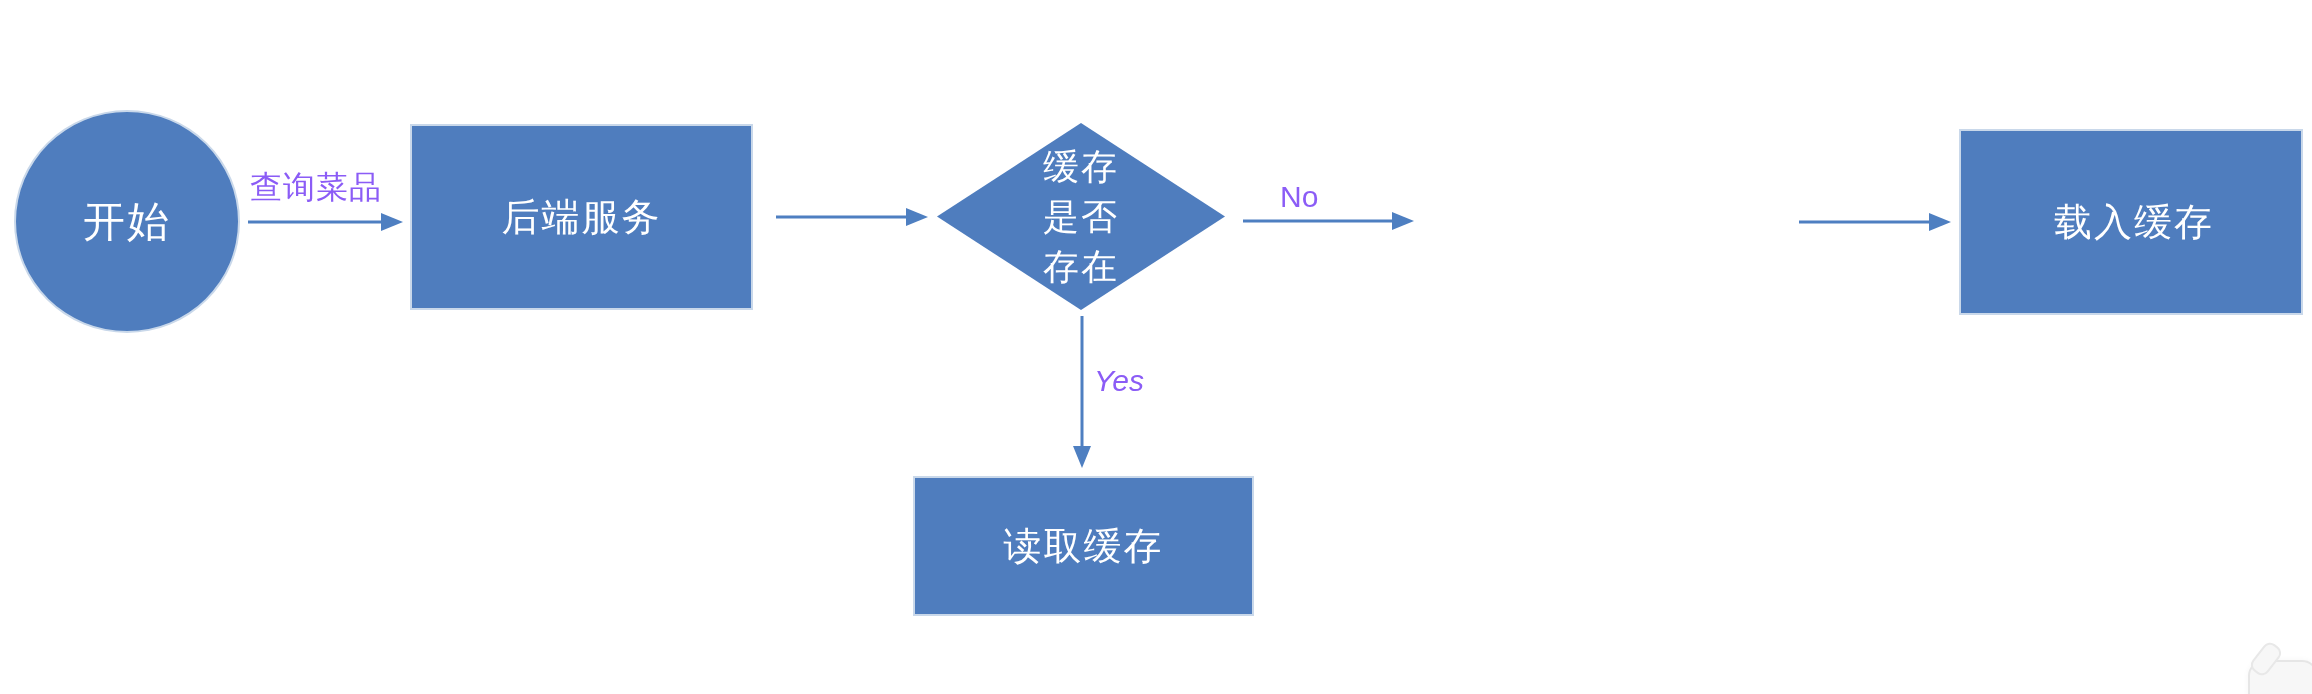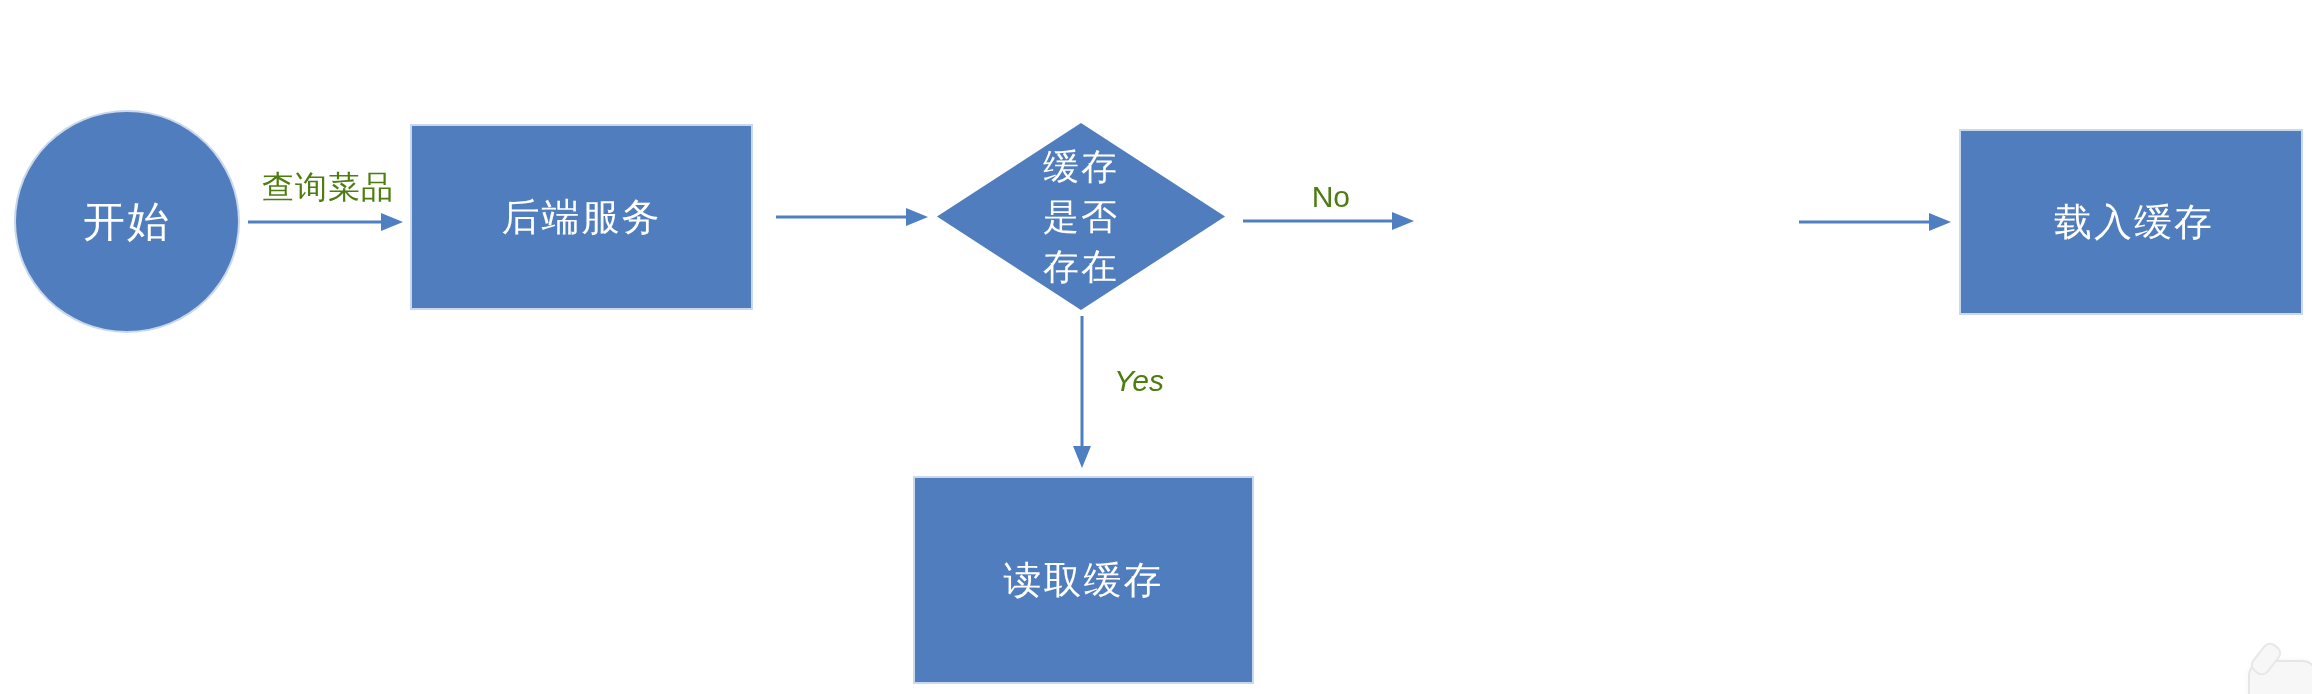--- a/index.html
+++ b/index.html
@@ -38,22 +38,22 @@
   }
   .diamond {
     background: #4f7dbe;
     clip-path: polygon(50% 0, 100% 50%, 50% 100%, 0 50%);
     font-size: 36px;
     flex-direction: column;
     line-height: 50px;
   }
   .edge-label {
     position: absolute;
-    color: #4d7c0f;
-    text-align: right;
+    color: #8b5cf6;
+    text-align: left;
     letter-spacing: 1px;
   }
   .edge-label.cn { font-size: 32px; }
   .edge-label.en { font-size: 30px; letter-spacing: 0; }
   #connector-layer {
     position: absolute;
     left: 0; top: 0;
     width: 2312px; height: 694px;
     pointer-events: none;
   }
@@ -121,21 +121,21 @@
     <span>缓存</span>
     <span>是否</span>
     <span>存在</span>
   </div>
 
 
   <div class="node rect" style="left:1959px; top:129px; width:344px; height:186px;padding-left:6px;">
     <span>载入缓存</span>
   </div>
 
-  <div class="node rect" style="left:913px; top:476px; width:341px; height:208px;">
+  <div class="node rect" style="left:913px; top:476px; width:341px; height:140px;">
     <span>读取缓存</span>
   </div>
 
   <div class="edge-label cn" style="left:250px; top:166px; width:144px;">查询菜品</div>
 
   <div class="edge-label en" style="left:1280px; top:180px; width:70px;">No</div>
 
   <div class="edge-label en" style="left:1094px; top:364px; width:70px;font-style:italic;">Yes</div>
 
   <div id="corner-blob">

